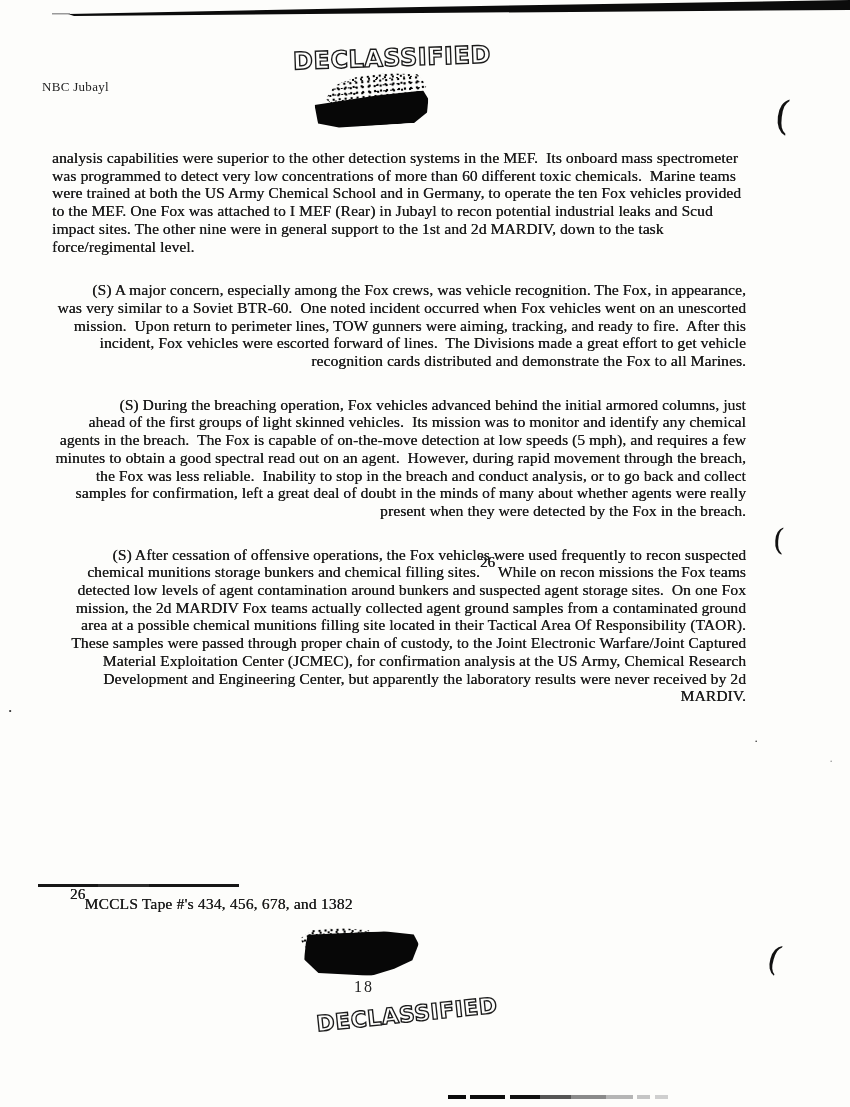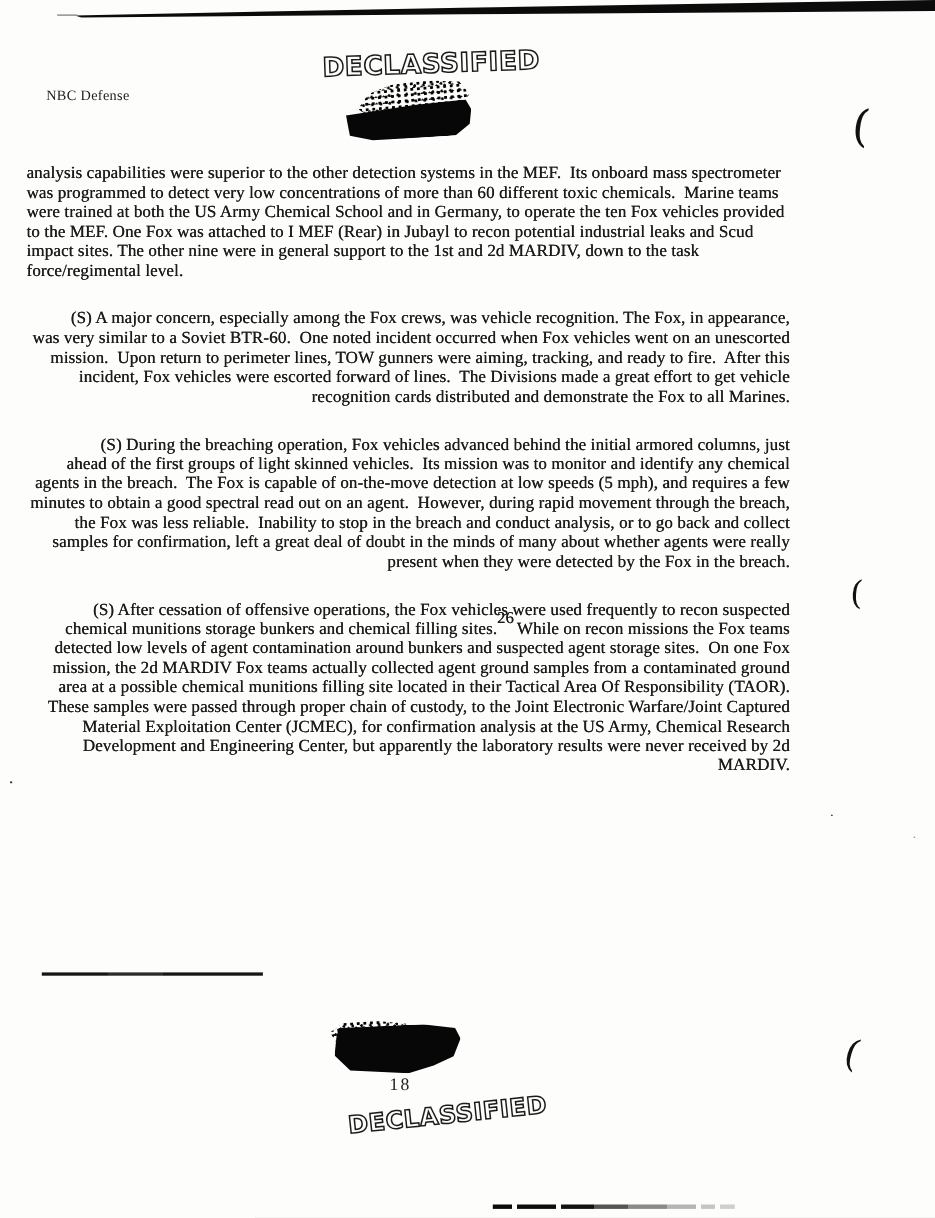--- a/index.html
+++ b/index.html
@@ -59,21 +59,21 @@
     transform:rotate(-3deg);
     clip-path:polygon(0 40%,18% 5%,55% 0,100% 20%,100% 100%,10% 95%);
   }
   .redaction-bottom .bar{
     left:4px;top:4px;width:115px;height:44px;
     transform:rotate(-2deg);
     clip-path:polygon(4% 2%,70% 0,96% 10%,100% 32%,94% 68%,78% 86%,58% 100%,12% 90%,0 58%,2% 20%);
   }
   
   .body{
-    position:absolute;left:24px;top:149px;width:694px;
+    position:absolute;left:52px;top:149px;width:694px;
     font-size:15.5px;line-height:17.7px;
     letter-spacing:0.1px;
     text-shadow:0.25px 0 0 currentColor;
   }
   .body p{margin:0 0 26px 0;white-space:pre-wrap;}
   .body p.ind{text-indent:38px;text-align:right;}
   .body sup, .footnote sup{
     font-size:15px;line-height:0;position:relative;top:-4px;margin-right:-1px;
   }
   
@@ -120,41 +120,42 @@
 </head>
 <body>
 
 <div class="page">
 
   <svg class="top-edge" viewBox="0 0 850 20" xmlns="http://www.w3.org/2000/svg">
     <polygon points="68,14 420,7 850,0 850,10 420,13 74,16" fill="#0b0b0b"></polygon>
     <rect x="52" y="13" width="18" height="1.5" fill="#9a9a9a"></rect>
   </svg>
 
-  <div class="header-label">NBC Defense</div>
+  <div class="header-label">NBC Jubayl</div>
 
   <div class="stamp stamp-top">DECLASSIFIED</div>
 
   <div class="redaction redaction-top">
     <div class="speckle"></div>
     <div class="bar"></div>
   </div>
 
   <span class="paren paren-1">(</span>
   <span class="paren paren-2">(</span>
   <span class="paren paren-3">(</span>
 
   <div class="body">
     <p>analysis capabilities were superior to the other detection systems in the MEF.  Its onboard mass spectrometer was programmed to detect very low concentrations of more than 60 different toxic chemicals.  Marine teams were trained at both the US Army Chemical School and in Germany, to operate the ten Fox vehicles provided to the MEF. One Fox was attached to I MEF (Rear) in Jubayl to recon potential industrial leaks and Scud impact sites. The other nine were in general support to the 1st and 2d MARDIV, down to the task force/regimental level.</p>
     <p class="ind">(S) A major concern, especially among the Fox crews, was vehicle recognition. The Fox, in appearance, was very similar to a Soviet BTR-60.  One noted incident occurred when Fox vehicles went on an unescorted  mission.  Upon return to perimeter lines, TOW gunners were aiming, tracking, and ready to fire.  After this incident, Fox vehicles were escorted forward of lines.  The Divisions made a great effort to get vehicle recognition cards distributed and demonstrate the Fox to all Marines.</p>
     <p class="ind">(S) During the breaching operation, Fox vehicles advanced behind the initial armored columns, just ahead of the first groups of light skinned vehicles.  Its mission was to monitor and identify any chemical agents in the breach.  The Fox is capable of on-the-move detection at low speeds (5 mph), and requires a few minutes to obtain a good spectral read out on an agent.  However, during rapid movement through the breach, the Fox was less reliable.  Inability to stop in the breach and conduct analysis, or to go back and collect samples for confirmation, left a great deal of doubt in the minds of many about whether agents were really present when they were detected by the Fox in the breach.</p>
     <p class="ind"><span>(S) After cessation of offensive operations, the Fox vehicles were used frequently to recon suspected chemical munitions storage bunkers and chemical filling sites.</span><sup>26</sup><span> While on recon missions the Fox teams detected low levels of agent contamination around bunkers and suspected agent storage sites.  On one Fox mission, the 2d MARDIV Fox teams actually collected agent ground samples from a contaminated ground area at a possible chemical munitions filling site located in their Tactical Area Of Responsibility (TAOR).  These samples were passed through proper chain of custody, to the Joint Electronic Warfare/Joint Captured Material Exploitation Center (JCMEC), for confirmation analysis at the US Army, Chemical Research Development and Engineering Center, but apparently the laboratory results were never received by 2d MARDIV.</span></p>
   </div>
 
   <div class="footnote-rule"></div>
+  <div class="footnote"><sup>26</sup><span>MCCLS Tape #'s 434, 456, 678, and 1382</span></div>
 
   <div class="redaction redaction-bottom">
     <div class="speckle"></div>
     <div class="bar"></div>
   </div>
 
   <div class="page-number">18</div>
 
   <div class="stamp stamp-bottom">DECLASSIFIED</div>
 

